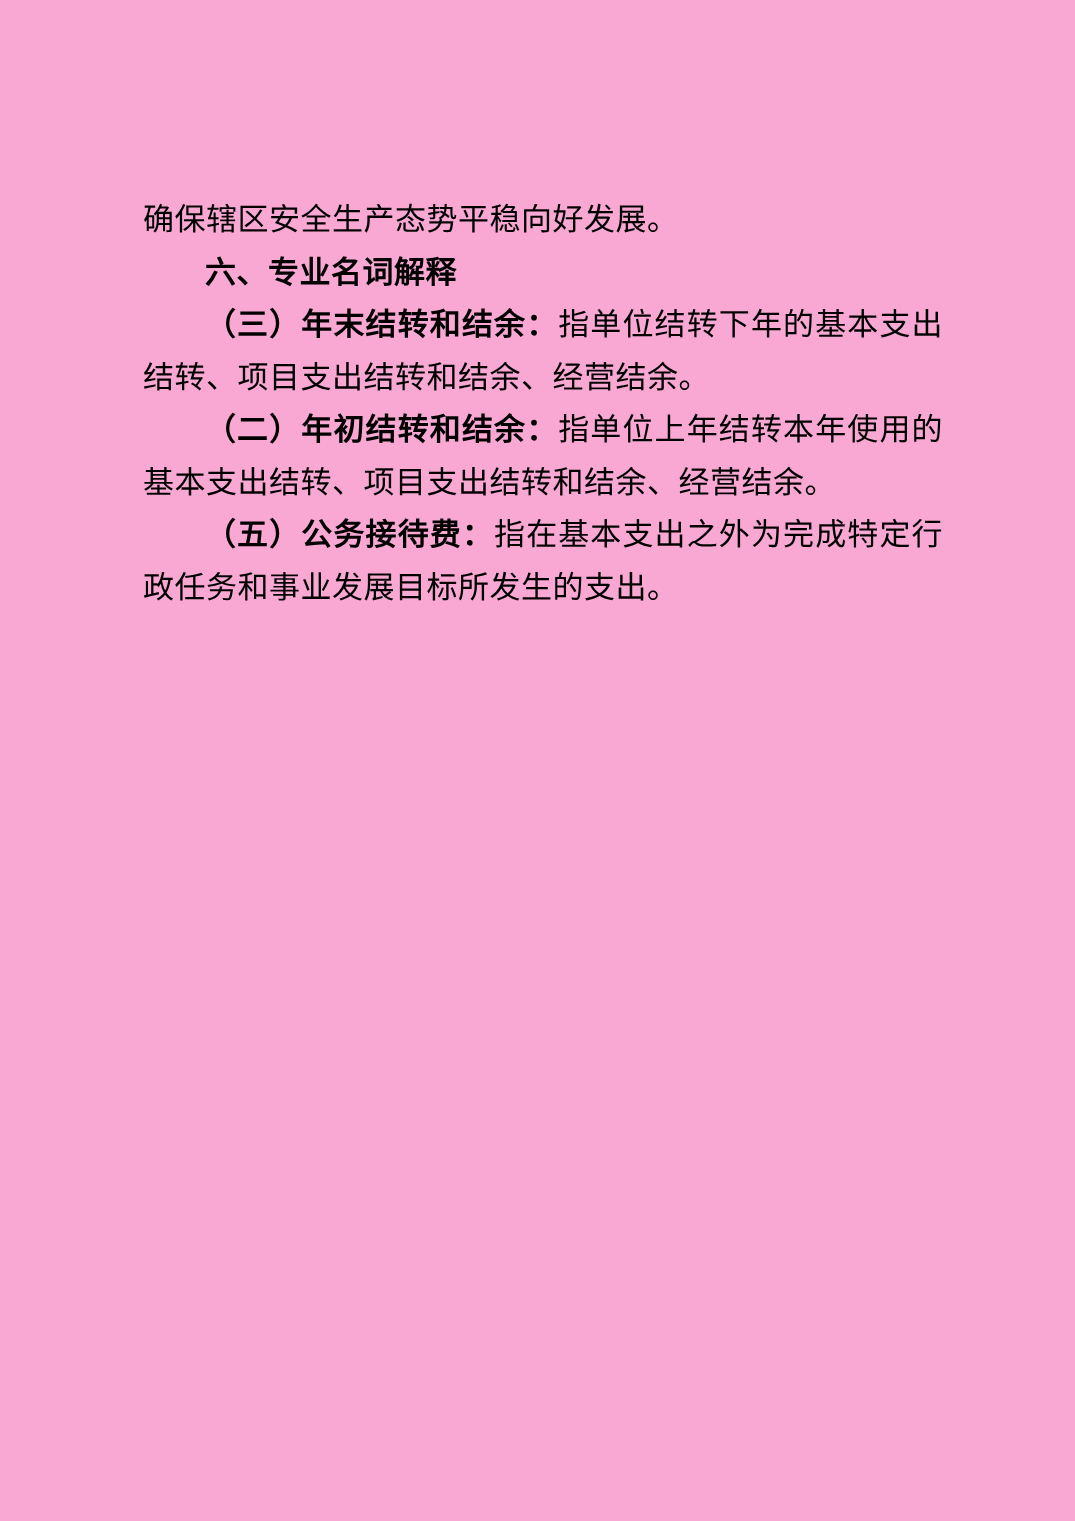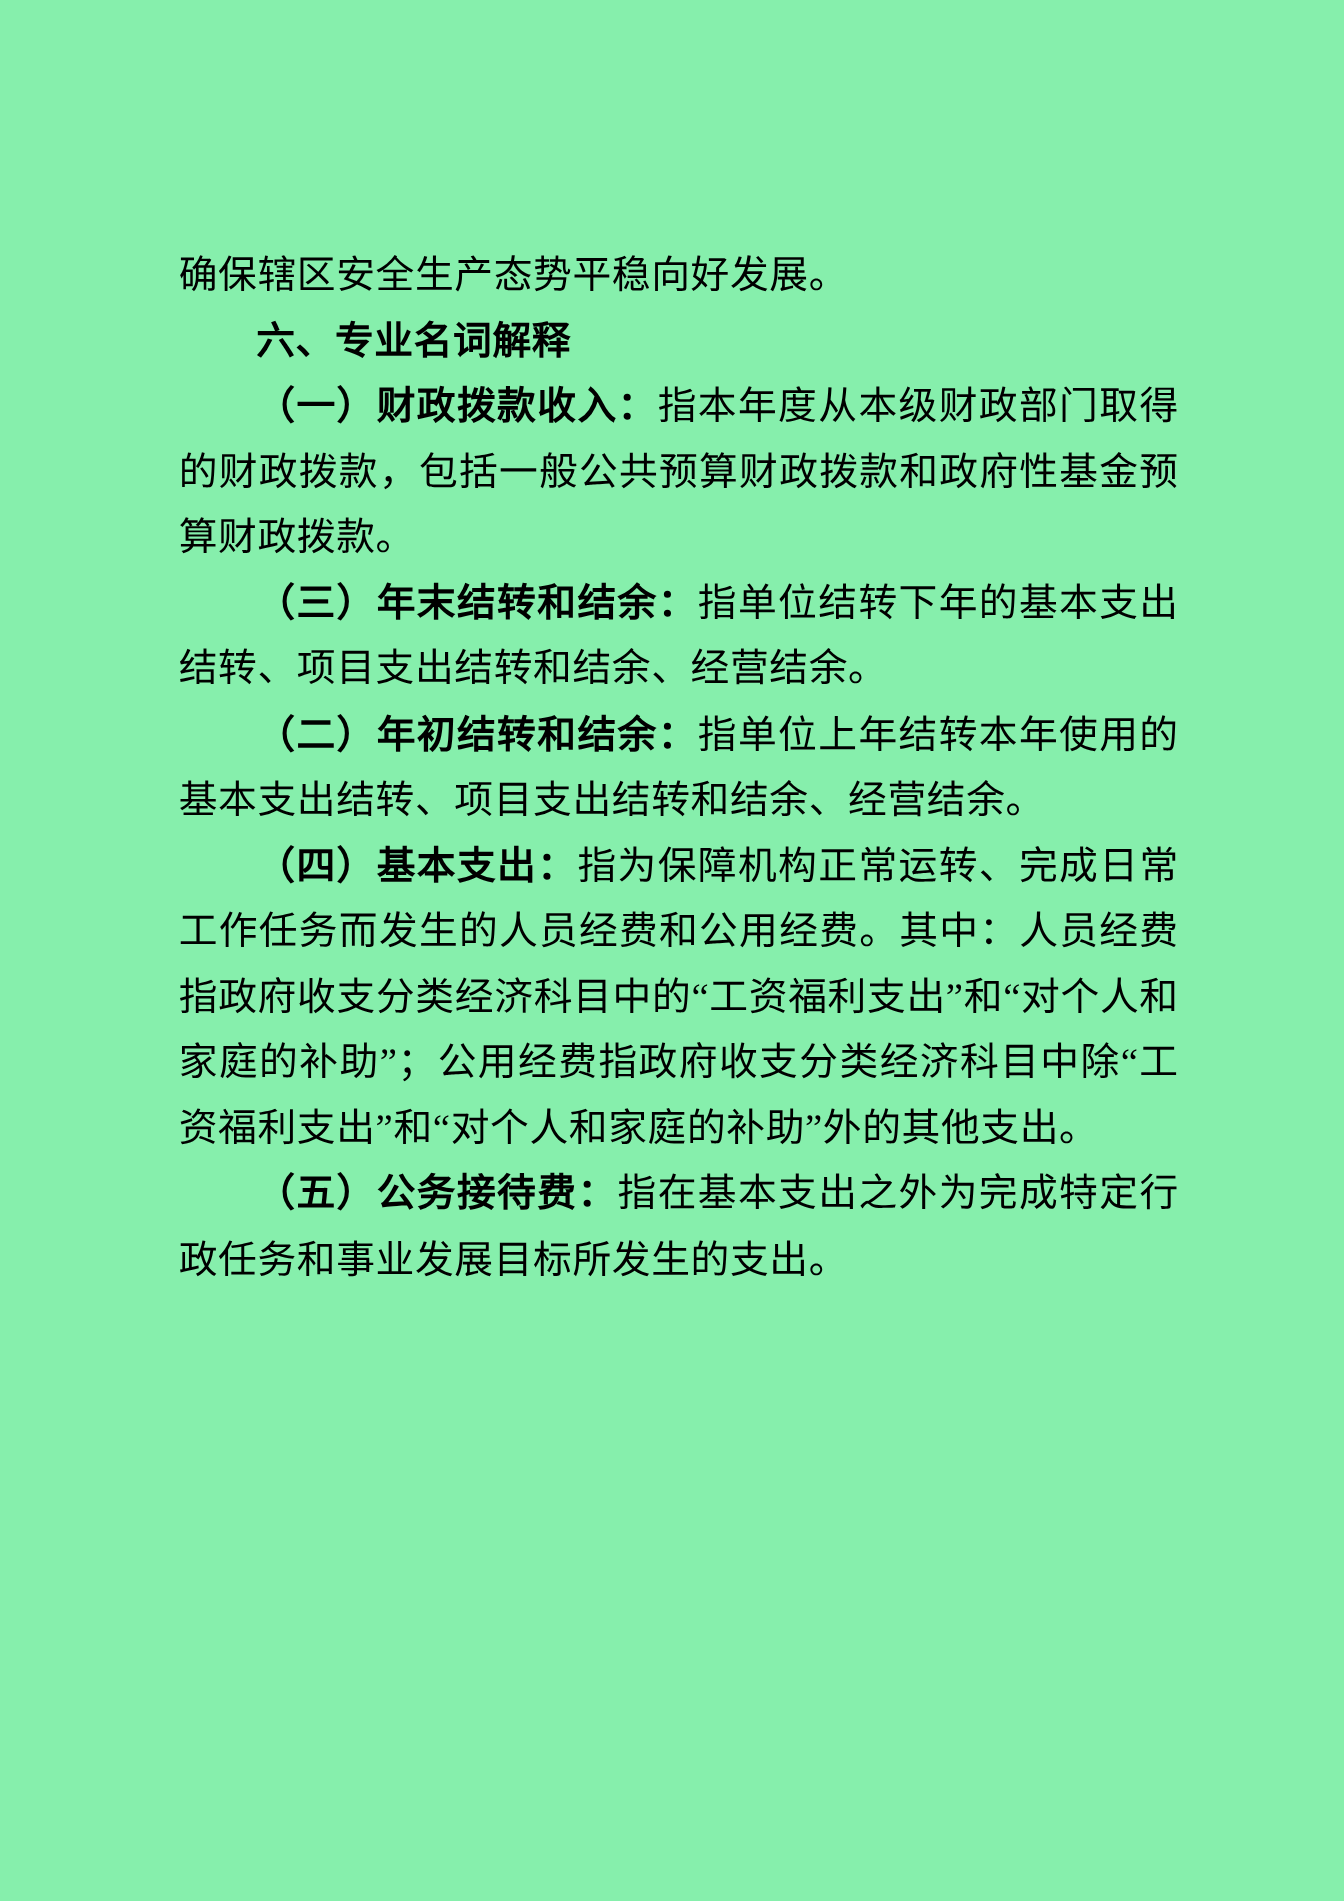--- a/index.html
+++ b/index.html
@@ -16,21 +16,21 @@
     font-family: "Liberation Serif", "DejaVu Serif", serif;
     color: #000000;
   }
 
   .page {
     position: absolute;
     top: 0;
     left: 0;
     width: 1075px;
     height: 1521px;
-    background: #86efac;
+    background: #f9a8d4;
     padding: 194px 132px 0 143px;
   }
 
   .textblock {
     width: 800px;
     font-size: 31px;
     line-height: 52.5px;
     text-align: justify;
     text-justify: inter-ideograph;
     letter-spacing: 0.5px;
@@ -61,25 +61,23 @@
   }
 </style>
 </head>
 <body>
 
 <div class="page">
   <div class="textblock">
     <p class="continuation">确保辖区安全生产态势平稳向好发展。</p>
     <h2 class="heading">六、专业名词解释</h2>
     <div id="terms">
-  <p class="term"><b class="term-label">（一）财政拨款收入：</b><span class="term-text">指本年度从本级财政部门取得的财政拨款，包括一般公共预算财政拨款和政府性基金预算财政拨款。</span></p>
 
   <p class="term"><b class="term-label">（三）年末结转和结余：</b><span class="term-text">指单位结转下年的基本支出结转、项目支出结转和结余、经营结余。</span></p>
 
   <p class="term"><b class="term-label">（二）年初结转和结余：</b><span class="term-text">指单位上年结转本年使用的基本支出结转、项目支出结转和结余、经营结余。</span></p>
 
-  <p class="term"><b class="term-label">（四）基本支出：</b><span class="term-text">指为保障机构正常运转、完成日常工作任务而发生的人员经费和公用经费。其中：人员经费指政府收支分类经济科目中的“工资福利支出”和“对个人和家庭的补助”；公用经费指政府收支分类经济科目中除“工资福利支出”和“对个人和家庭的补助”外的其他支出。</span></p>
 
   <p class="term"><b class="term-label">（五）公务接待费：</b><span class="term-text">指在基本支出之外为完成特定行政任务和事业发展目标所发生的支出。</span></p>
 
 </div>
   </div>
 </div>
 
 </body></html>

